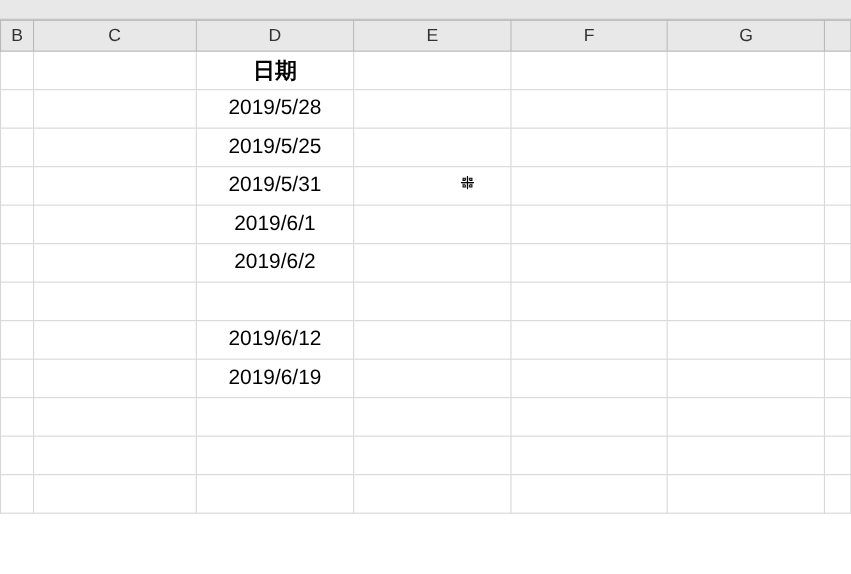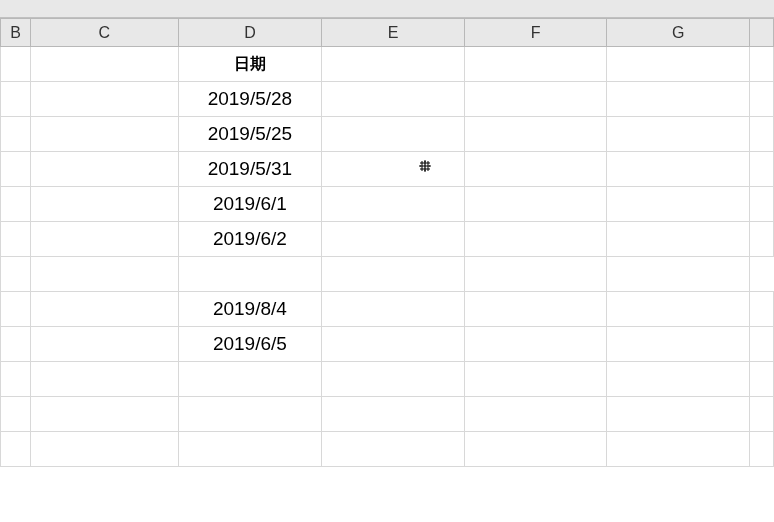--- a/index.html
+++ b/index.html
@@ -47,21 +47,21 @@
       border: 1px solid #d8d8d8;
       height: 35px;
       vertical-align: middle;
       text-align: center;
       font-size: 19px;
       color: #000;
       background: #ffffff;
     }
     .header-cell {
       font-weight: bold;
-      font-size: 16px;
+      font-size: 20px;
     }
     .col-B { width: 30px; }
     .col-C { width: 148px; }
     .col-D { width: 144px; }
     .col-E { width: 143px; }
     .col-F { width: 142px; }
     .col-G { width: 143px; }
     .col-H { width: 24px; }
     .cursor-icon {
       position: absolute;
@@ -158,31 +158,31 @@
     <div class="cell col-C"></div>
     <div class="cell col-E"></div>
     <div class="cell col-F"></div>
     <div class="cell col-G"></div>
     <div class="cell col-H"></div>
   </div>
 
   <div class="row">
     <div class="cell col-B"></div>
     <div class="cell col-C"></div>
-    <div class="cell col-D">2019/8/4</div>
-    <div class="cell col-E"></div>
-    <div class="cell col-F"></div>
-    <div class="cell col-G"></div>
-    <div class="cell col-H"></div>
-  </div>
-
-  <div class="row">
-    <div class="cell col-B"></div>
-    <div class="cell col-C"></div>
-    <div class="cell col-D">2019/6/5</div>
+    <div class="cell col-D">2019/6/12</div>
+    <div class="cell col-E"></div>
+    <div class="cell col-F"></div>
+    <div class="cell col-G"></div>
+    <div class="cell col-H"></div>
+  </div>
+
+  <div class="row">
+    <div class="cell col-B"></div>
+    <div class="cell col-C"></div>
+    <div class="cell col-D">2019/6/19</div>
     <div class="cell col-E"></div>
     <div class="cell col-F"></div>
     <div class="cell col-G"></div>
     <div class="cell col-H"></div>
   </div>
 
 
   <div class="row">
     <div class="cell col-B"></div>
     <div class="cell col-C"></div>

